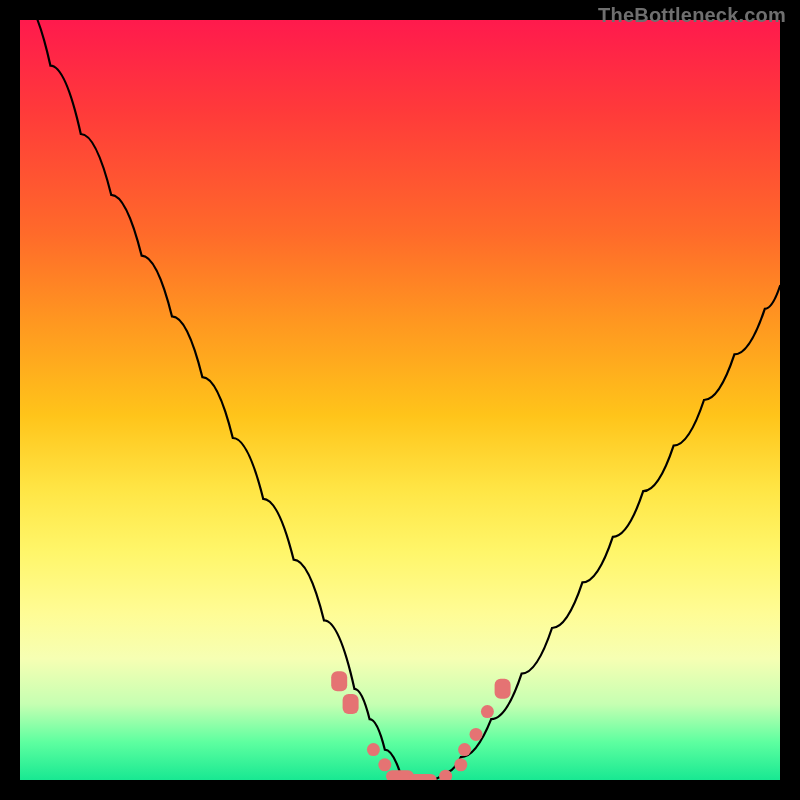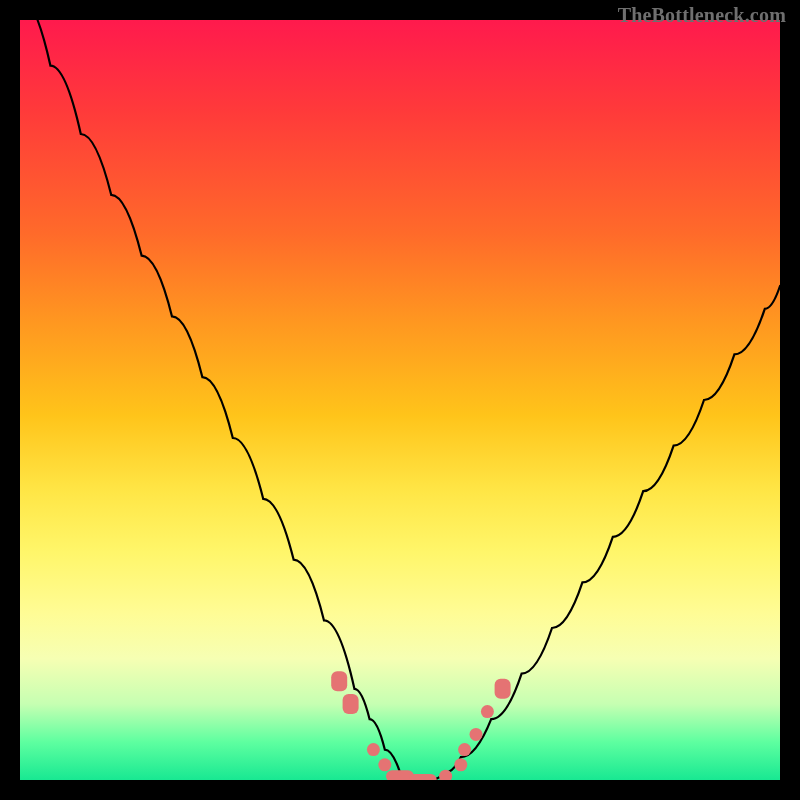--- a/index.html
+++ b/index.html
@@ -34,21 +34,21 @@
       #f6ffb3 84%,
       #c6ffb2 90%,
       #5effa0 95%,
       #18e892 100%
     );
   }
   .watermark {
     position: absolute;
     top: 4px;
     right: 14px;
-    font-family: Liberation Serif, serif;
+    font-family: Liberation Sans, sans-serif;
     font-size: 20px;
     font-weight: 600;
     color: #6f6f6f;
     letter-spacing: 0.2px;
   }
   svg.curve {
     position: absolute;
     left: 0;
     top: 0;
     width: 100%;

